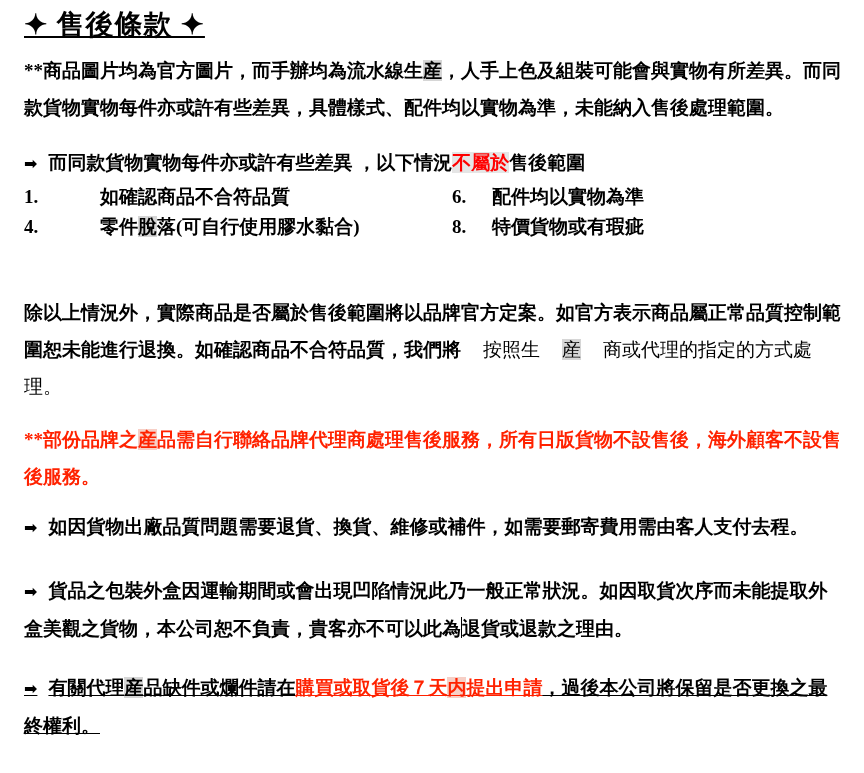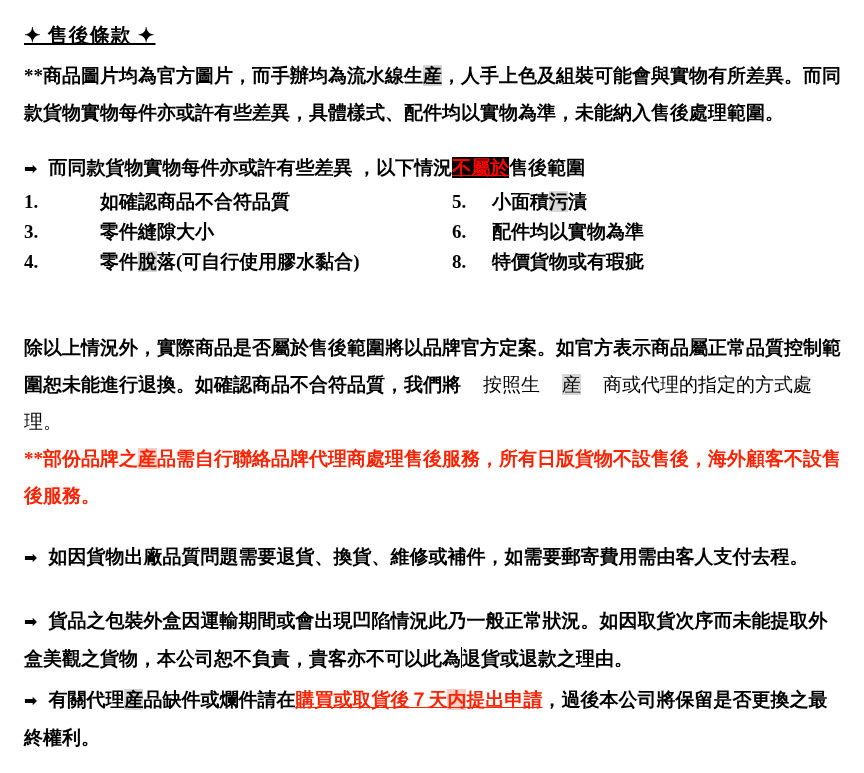--- a/index.html
+++ b/index.html
@@ -8,44 +8,43 @@
     box-sizing:border-box;
     background:#ffffff;
     color:#000000;
     font-family:"Liberation Serif","DejaVu Serif",serif;
     font-weight:700;
     font-size:19px;
     padding:6px 20px 0 24px;
     overflow:hidden;
   }
   .title{
-    font-size:20px;
+    font-size:28px;
     text-decoration:underline;
-    margin:16px 0 8px 0;
+    margin:0 0 8px 0;
     letter-spacing:1px;
   }
   p{margin:0;line-height:37px;text-align:left;}
   .para{margin:0;}
   .arrow{
     font-family:"DejaVu Sans",sans-serif;
     font-size:16px;
     margin-right:11px;
   }
   .mt-arrow1{margin-top:18px;}
   .mt-list{margin-top:30px;}
   .mt-decision{margin-top:52px;}
-  .mt-brand{margin-top:0;}
-  .mt-returns{margin-top:24px;}
+  .mt-brand{margin-top:16px;}
+  .mt-returns{margin-top:13px;}
   .mt-packaging{margin-top:26px;}
-  .mt-missing{margin-top:4px;}
+  .mt-missing{margin-top:22px;text-decoration:underline;}
 
   .hl{
     color:#FF0000;
-    background:#000000;
-    text-decoration:underline;
+    background:#e5e5e5;
     text-decoration-color:#FF0000;
   }
   .sub{background:#D6D6D6;}
   .sub:empty{background:none;}
   .red{color:#FF2200;}
   .red .sub, .sub-red{background:#F7CFC6;}
   .redlink{
     color:#FF2200;
     text-decoration:underline;
     text-decoration-color:#FF2200;
@@ -70,25 +69,23 @@
 
 <h1 class="title">✦ 售後條款 ✦</h1>
 
 <p class="para"><span>**商品圖片均為官方圖片，而手辦均為流水線生</span><span class="sub">産</span><span>，人手上色及組裝可能會與實物有所差異。而同款貨物實物每件亦或許有些差異，具體樣式、配件均以實物為準，未能納入售後處理範圍。</span></p>
 
 <p class="para mt-arrow1"><span class="arrow">➡</span><span>而同款貨物實物每件亦或許有些差異 ，以下情況</span><span class="hl">不屬於</span><span>售後範圍</span></p>
 
 <div class="excl-list mt-list">
   <div class="excl-col-left">
     <div class="excl-row"><span class="num">1.</span><span>如確認商品不合符品質</span><span class="sub"></span><span></span></div>
-    <div class="excl-row"><span class="num">3.</span><span>零件縫隙大小</span><span class="sub"></span><span></span></div>
     <div class="excl-row"><span class="num">4.</span><span>零件</span><span class="sub">脫</span><span>落(可自行使用膠水黏合)</span></div>
   </div>
   <div class="excl-col-right">
-    <div class="excl-row"><span class="num">5.</span><span>小面積</span><span class="sub">污</span><span>漬</span></div>
     <div class="excl-row"><span class="num">6.</span><span>配件均以實物為準</span><span class="sub"></span><span></span></div>
     <div class="excl-row"><span class="num">8.</span><span>特價貨物或有瑕疵</span><span class="sub"></span><span></span></div>
   </div>
 </div>
 
 <p class="para mt-decision"><span>除以上情況外，實際商品是否屬於售後範圍將以品牌官方定案。如官方表示商品屬正常品質控制範圍恕未能進行退換。如確認商品不合符品質，我們將</span><span class="light">按照生</span><span class="sub light">産</span><span class="light">商或代理的指定的方式處理。</span></p>
 
 <p class="para mt-brand red"><span>**部份品牌之</span><span class="sub">産</span><span>品需自行聯絡品牌代理商處理售後服務，所有日版貨物不設售後，海外顧客不設售後服務。</span></p>
 
 <p class="para mt-returns"><span class="arrow">➡</span><span>如因貨物出廠品質問題需要退貨、換貨、維修或補件，如需要郵寄費用需由客人支付去程。</span></p>

